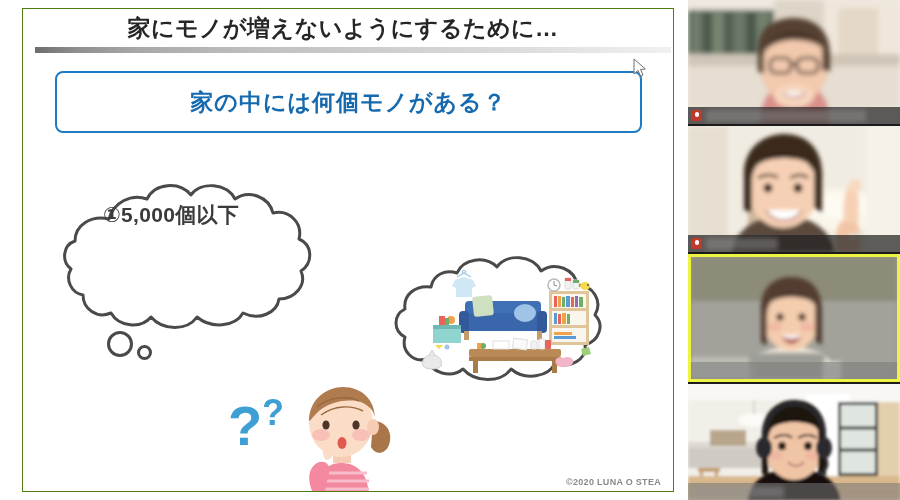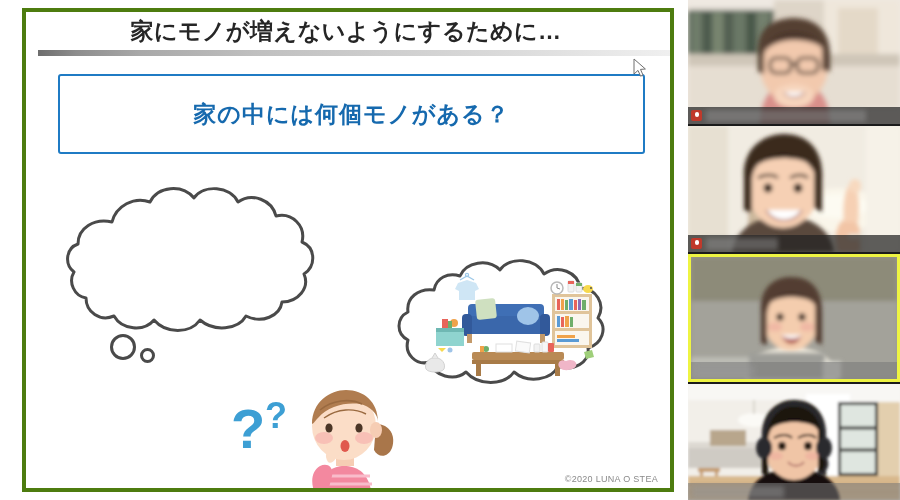--- a/index.html
+++ b/index.html
@@ -26,21 +26,21 @@
     width: 688px; height: 500px;
     background: #ffffff;
     overflow: hidden;
   }
 
   #slide {
     position: absolute;
     left: 22px; top: 8px;
     width: 652px; height: 484px;
     background: #ffffff;
-    border: 4px solid #4d7c0f;
+    border: 1px solid #4d7c0f;
     overflow: hidden;
   }
 
   
   #slide-title {
     position: absolute;
     left: 0; top: 4px;
     width: 640px;
     text-align: center;
     font-size: 23px;
@@ -57,23 +57,23 @@
     background: linear-gradient(to right,
         #6d6d6d 0%, #8d8d8d 6%, #a8a8a8 16%,
         #bfbfbf 34%, #cfcfcf 56%, #dcdcdc 76%,
         #e8e8e8 90%, #f0f0f0 100%);
   }
 
   
   #question-box {
     position: absolute;
     left: 32px; top: 62px;
-    width: 587px; height: 80px;
+    width: 587px; height: 62px;
     border: 2px solid #1F7BC4;
-    border-radius: 3px;
+    border-radius: 8px;
     background: #ffffff;
   }
   #question-text {
     position: absolute;
     left: 0; top: 0;
     width: 100%; height: 100%;
     display: flex; align-items: center; justify-content: center;
     font-size: 23px;
     font-weight: bold;
     color: #1569ae;
@@ -137,20 +137,21 @@
   }
 
   
   #copyright {
     position: absolute;
     right: 12px; bottom: 4px;
     font-size: 9px;
     color: #8a8a8a;
     letter-spacing: 0.3px;
     white-space: nowrap;
+    font-weight: bold;
   }
 
   
   #cursor {
     position: absolute;
     left: 633px; top: 58px;
     width: 14px; height: 20px;
     pointer-events: none;
   }
 
@@ -256,20 +257,21 @@
                    C234,142 246,128 240,114
                    C252,106 252,88 238,82
                    C242,66 228,52 212,56
                    C208,40 188,32 174,42
                    C166,26 140,24 130,38
                    C118,24 94,26 86,42
                    C70,36 52,46 48,62 Z" fill="#ffffff" stroke="#4a4a4a" stroke-width="3" stroke-linejoin="round"></path>
         </svg>
 
         <div id="answer-list">
+          <div>①5,000個以下</div>
         </div>
 
         <div class="cloud-dot" style="left:46px; top:174px; width:26px; height:26px;"></div>
         <div class="cloud-dot" style="left:76px; top:188px; width:15px; height:15px;"></div>
       </div>
 
       <div id="room-cloud">
         <svg class="cloud-outline" width="240" height="150" viewBox="0 0 240 150">
           <path d="M40,46
                    C24,44 12,54 14,68

